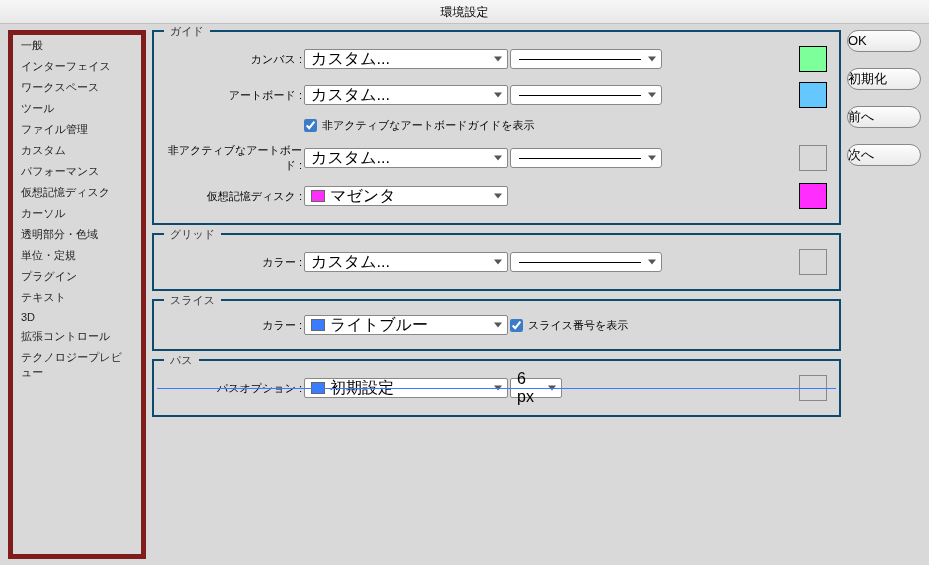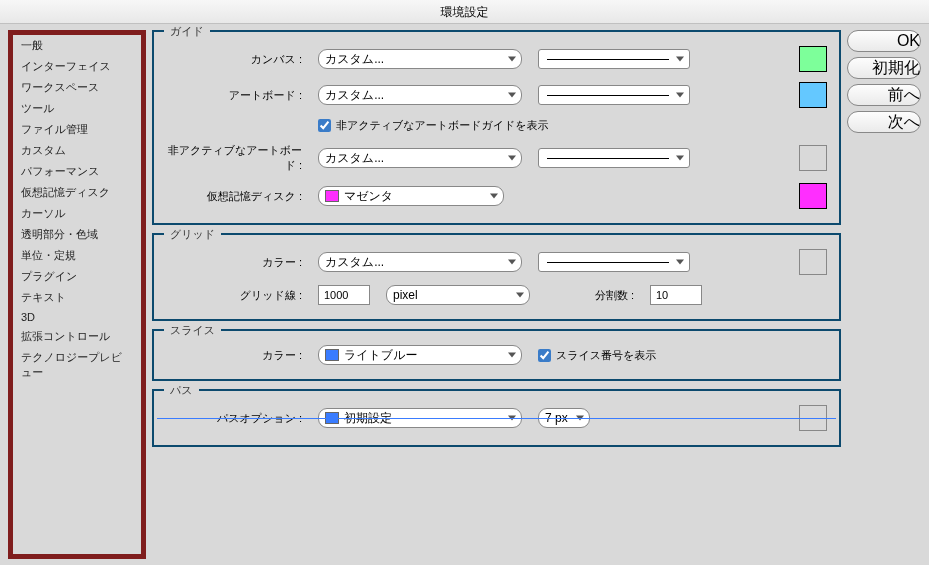--- a/index.html
+++ b/index.html
@@ -4,27 +4,27 @@
 <style>
 *{box-sizing:border-box;margin:0;padding:0}
 body{font-family:"Hiragino Kaku Gothic Pro","Meiryo",sans-serif;font-size:11px;background:#f0f0f0;width:929px;height:565px;overflow:hidden;color:#000}
 .titlebar{height:24px;line-height:24px;text-align:center;background:linear-gradient(#f7f7f7,#e8e8e8);border-bottom:1px solid #c0c0c0;font-size:12px}
 .container{display:flex;height:calc(100% - 24px);background:#d9d9d9}
 .sidebar{width:138px;border:5px solid #7f1d1d;margin:6px 4px 6px 8px;background:#d9d9d9;overflow-y:auto}
 .sidebar-item{padding:3px 8px;font-size:11px;color:#222;cursor:default}
 .sidebar-item.selected{background:#9cb7df}
 .main{flex:1;padding:6px 4px 6px 2px;overflow-y:auto}
 .rightcol{width:84px;padding:6px 10px 6px 2px}
-.btn{display:block;width:74px;height:22px;margin-bottom:5px;background:linear-gradient(#fdfdfd,#eaeaea);border:1px solid #888;border-radius:12px;font-size:16px;text-align:right;line-height:20px;cursor:default}
+.btn{display:block;width:74px;height:22px;margin-bottom:16px;background:linear-gradient(#fdfdfd,#eaeaea);border:1px solid #888;border-radius:12px;font-size:13px;text-align:left;line-height:20px;cursor:default}
 fieldset{border:2px solid #0c4a6e;margin-bottom:8px;padding:14px 12px 14px 12px;position:relative}
 legend{position:absolute;top:-8px;left:10px;background:#d9d9d9;padding:0 6px;font-size:11px;color:#333}
-.row{display:flex;align-items:center;margin-bottom:10px;gap:16px}
+.row{display:flex;align-items:center;margin-bottom:10px;gap:2px}
 .row:last-child{margin-bottom:0}
 .label{text-align:right;flex-shrink:0}
-.select{height:20px;background:#fff;border:1px solid #888;border-radius:9px;display:flex;align-items:center;padding:0 18px 0 6px;position:relative;font-size:12px;cursor:default}
+.select{height:20px;background:#fff;border:1px solid #888;border-radius:2px;display:flex;align-items:center;padding:0 18px 0 6px;position:relative;font-size:16px;cursor:default}
 .select::after{content:"";position:absolute;right:5px;top:50%;transform:translateY(-50%);border-left:4px solid transparent;border-right:4px solid transparent;border-top:5px solid #555}
 .select .colorchip{width:14px;height:12px;margin-right:5px;border:1px solid #666;display:inline-block}
 .linesel{height:20px;width:152px;background:#fff;border:1px solid #888;border-radius:3px;position:relative;cursor:default}
 .linesel::before{content:"";position:absolute;left:8px;right:20px;top:50%;border-top:1px solid #000}
 .linesel::after{content:"";position:absolute;right:5px;top:50%;transform:translateY(-50%);border-left:4px solid transparent;border-right:4px solid transparent;border-top:5px solid #555}
 .swatch{width:28px;height:26px;border:1px solid #000;margin-left:auto;cursor:default}
 .checkbox{display:flex;align-items:center;gap:5px;font-size:11px}
 .checkbox input{width:13px;height:13px;accent-color:#3a7cc8}
 .textin{height:20px;background:#fff;border:1px solid #888;padding:0 5px;font-size:11px}
 </style>
@@ -87,50 +87,41 @@
         <div class="label" style="width:136px">非アクティブなアートボード :</div>
         <div class="select" style="width:204px">
             <span>カスタム...</span>
           </div>
         <div class="linesel"></div>
         <div class="swatch" style="background:#d9d9d9;border:1px solid #888"></div>
       </div>
 
       <div class="row">
         <div class="label" style="width:136px">仮想記憶ディスク :</div>
-        <div class="select" style="width:186px">
+        <div class="select" style="width:204px">
           <span class="colorchip" style="background:#ff2eff"></span>
             <span>マゼンタ</span>
         </div>
         <div style="width:152px"></div>
         <div class="swatch" style="background:#ff2eff"></div>
       </div>
     </fieldset>
 
     <fieldset>
       <legend>グリッド</legend>
 
       <div class="row">
         <div class="label" style="width:136px">カラー :</div>
         <div class="select" style="width:204px">
             <span>カスタム...</span>
           </div>
         <div class="linesel"></div>
         <div class="swatch" style="background:#d9d9d9;border:1px solid #888"></div>
       </div>
 
-      <div class="row">
-        <div class="label" style="width:136px">グリッド線 :</div>
-        <input class="textin" style="width: 52px;" value="1000">
-        <div class="select" style="width:144px">
-            <span>pixel</span>
-          </div>
-        <div class="label" style="width:88px">分割数 :</div>
-        <input class="textin" style="width: 52px;" value="10">
-      </div>
     </fieldset>
 
     <fieldset>
       <legend>スライス</legend>
       <div class="row">
         <div class="label" style="width:136px">カラー :</div>
         <div class="select" style="width:204px">
           <span class="colorchip" style="background:#3a7cff"></span>
             <span>ライトブルー</span>
         </div>
@@ -143,21 +134,21 @@
 
     <fieldset>
       <legend>パス</legend>
       <div class="row">
         <div class="label" style="width:136px">パスオプション :</div>
         <div class="select" style="width:204px">
           <span class="colorchip" style="background:#3a7cff"></span>
             <span>初期設定</span>
         </div>
         <div class="select" style="width:52px">
-            <span>7 px</span>
+            <span>6 px</span>
           </div>
         <div class="swatch" style="background:#d9d9d9;border:1px solid #888">
           <div style="position:absolute;left:3px;right:3px;top:50%;border-top:1px solid #3a7cff"></div>
         </div>
       </div>
     </fieldset>
 
   </div>
 
   <div class="rightcol">

